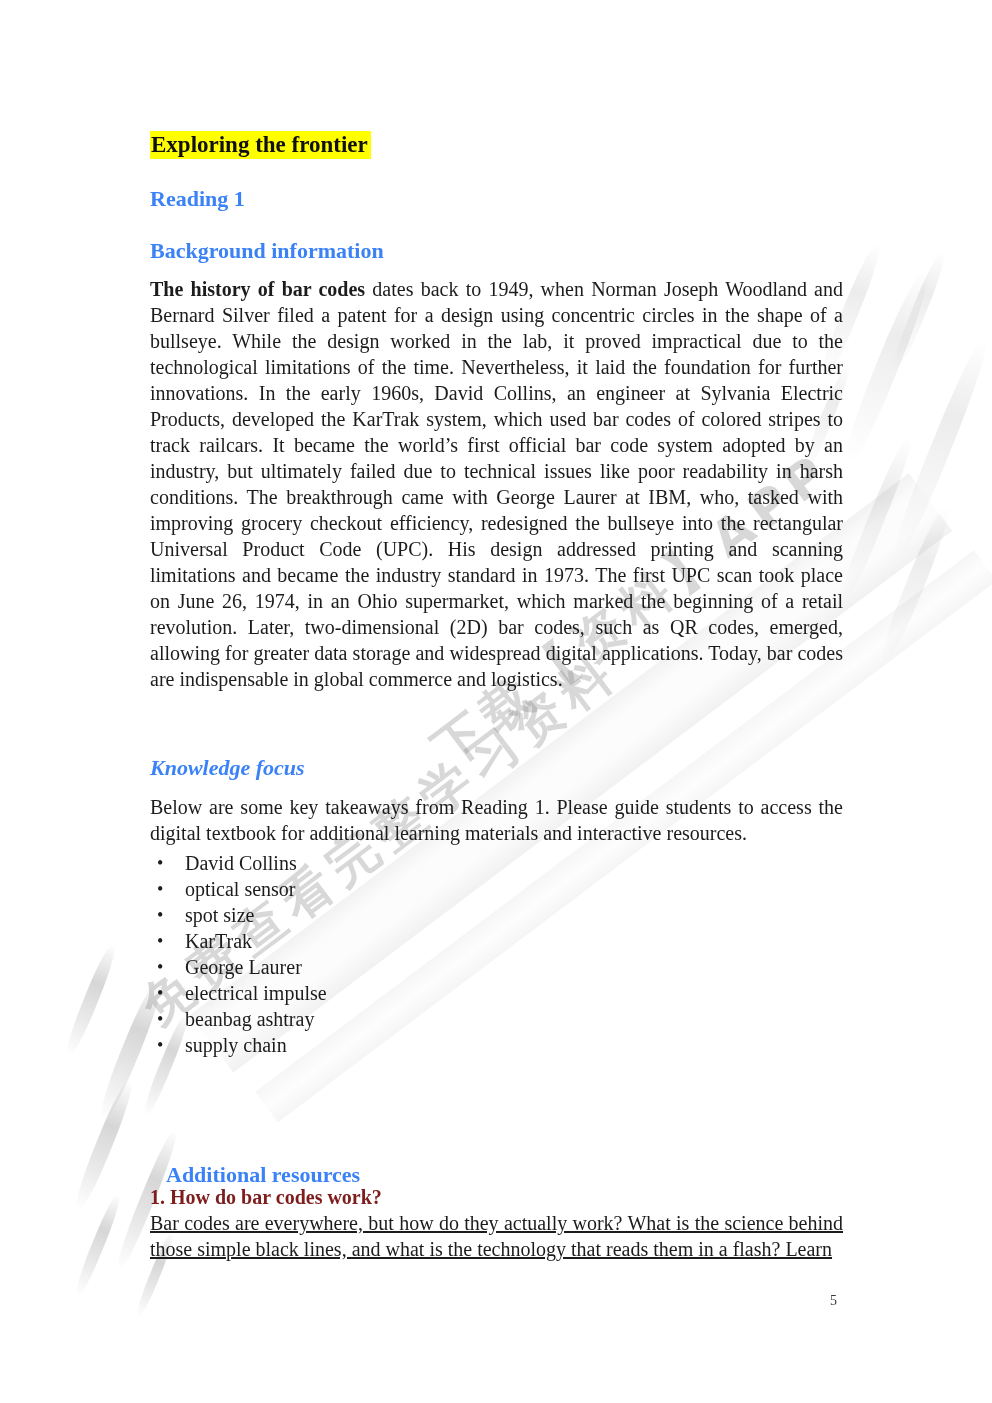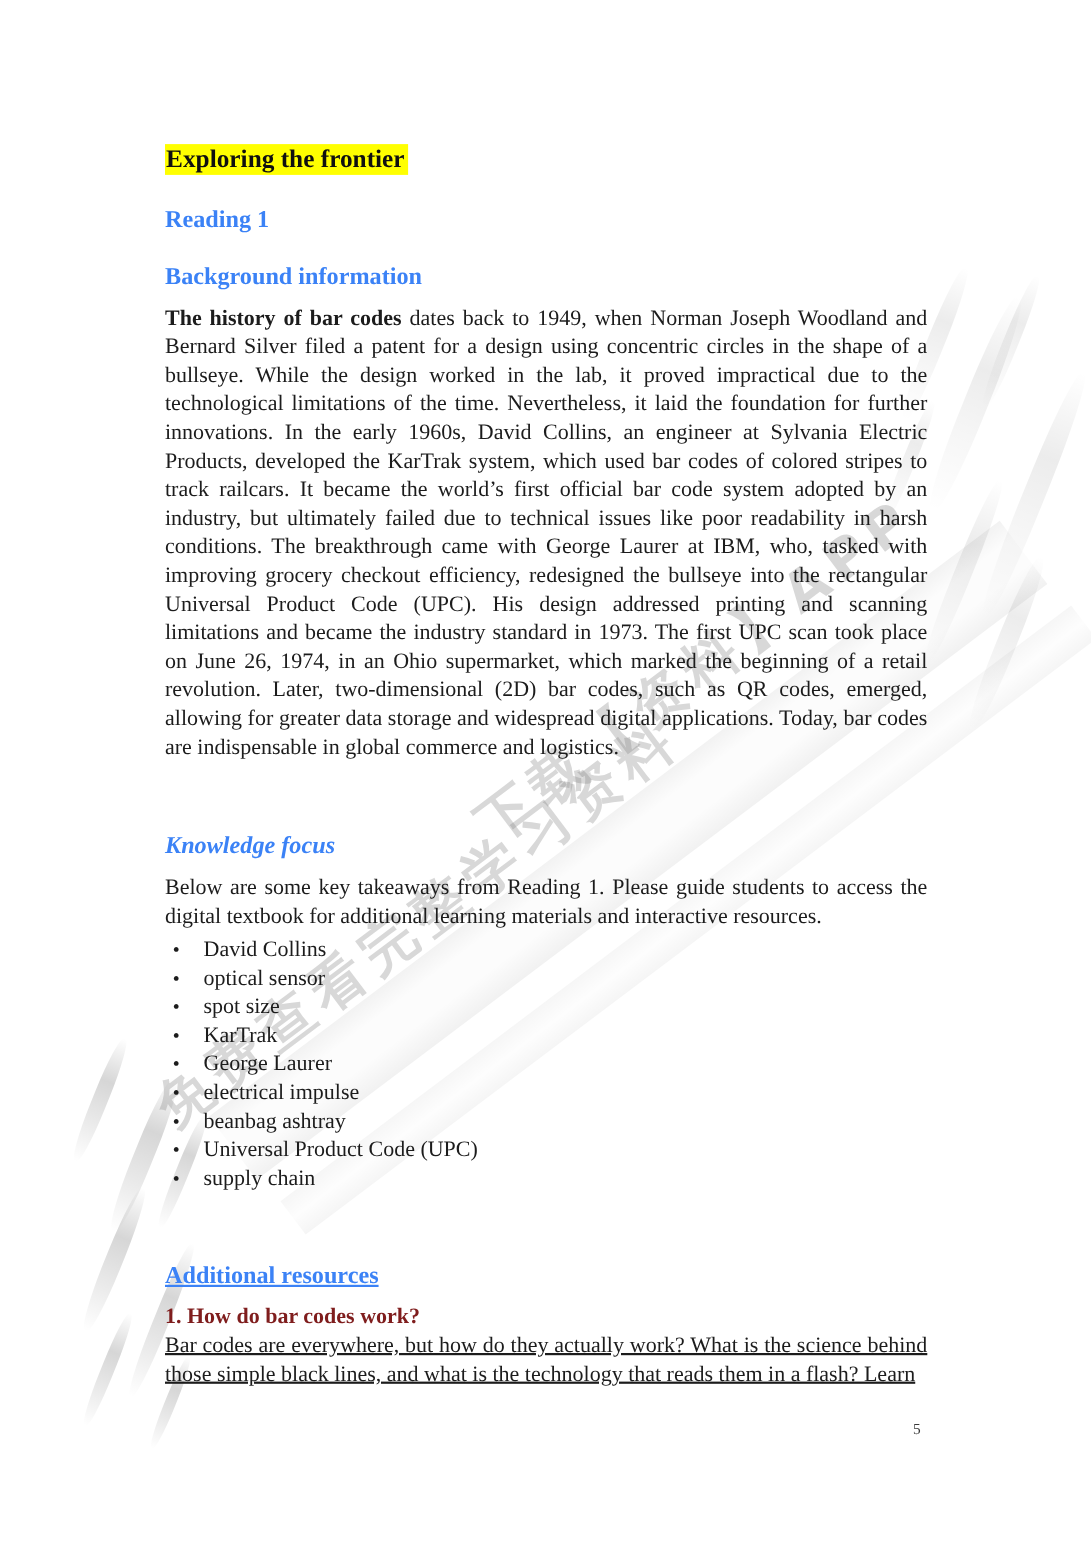--- a/index.html
+++ b/index.html
@@ -116,25 +116,24 @@
     <p class="abs body-text p-kf-intro" style="margin:0;">Below are some key takeaways from Reading 1. Please guide students to access the digital textbook for additional learning materials and interactive resources.</p>
 
     <ul class="abs bullet-list">
       <li>David Collins</li>
       <li>optical sensor</li>
       <li>spot size</li>
       <li>KarTrak</li>
       <li>George Laurer</li>
       <li>electrical impulse</li>
       <li>beanbag ashtray</li>
-      <li>Universal Product Code (UPC)</li>
       <li>supply chain</li>
     </ul>
 
-    <h2 class="abs h-section h-addres" style="margin:0;text-decoration:underline;">Additional resources</h2>
+    <h2 class="abs h-section h-addres" style="margin:16px;">Additional resources</h2>
 
     <h3 class="abs h-sub" style="margin:0;">1. How do bar codes work?</h3>
 
     <p class="abs body-text p-ar-body" style="margin:0;">Bar codes are everywhere, but how do they actually work? What is the science behind those simple black lines, and what is the technology that reads them in a flash? Learn</p>
 
   </div>
 
   <div class="page-number">5</div>
 
 </div>

